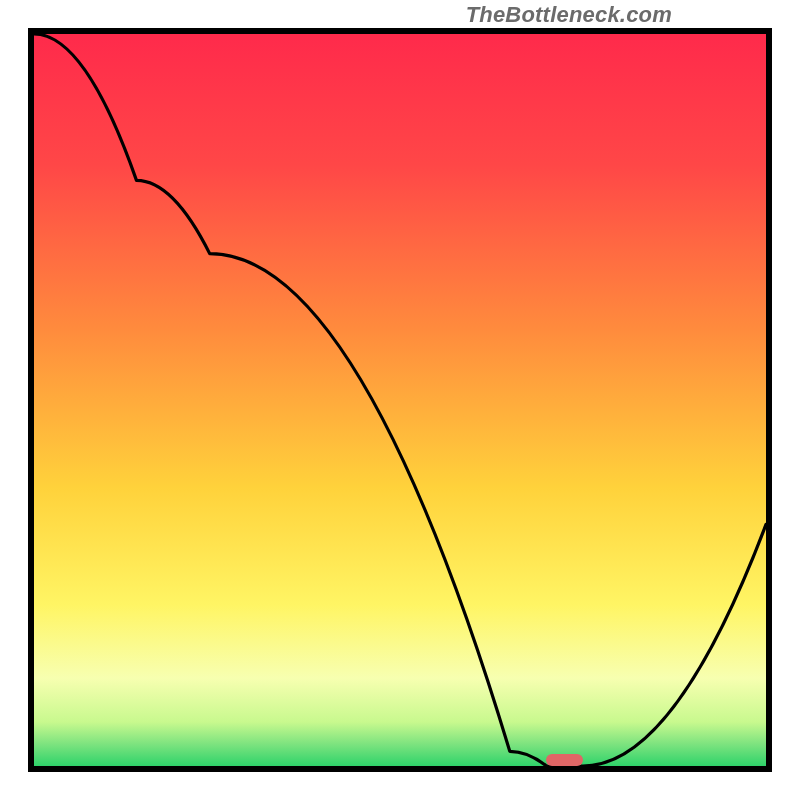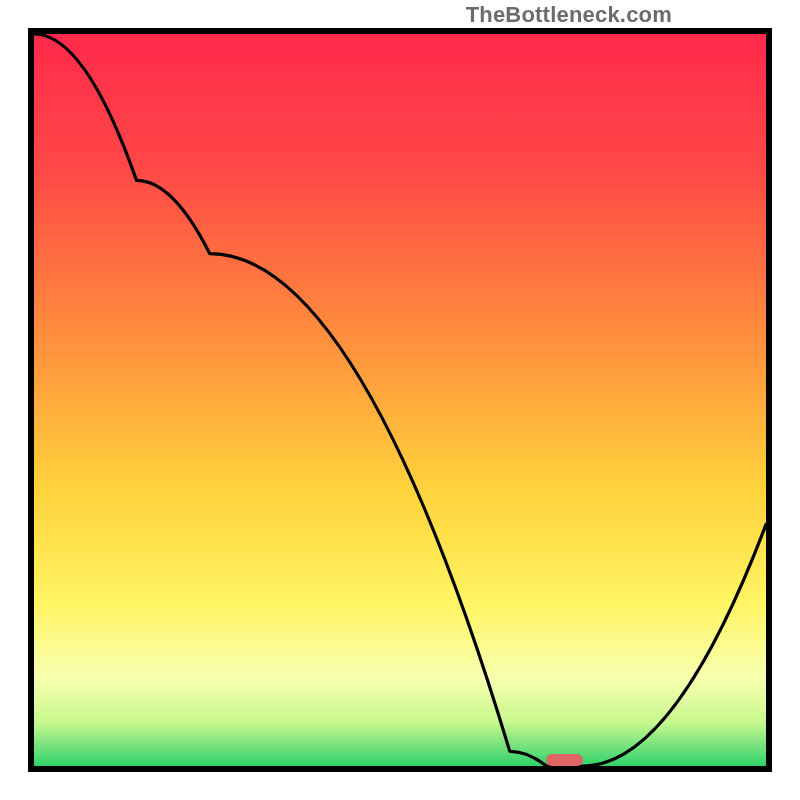--- a/index.html
+++ b/index.html
@@ -9,20 +9,21 @@
     height: 800px;
     background: #ffffff;
     font-family: Arial, Helvetica, sans-serif;
     overflow: hidden;
   }
   .frame {
     position: relative;
     width: 680px;
     height: 800px;
     box-sizing: border-box;
+    font-style: italic;
   }
   .watermark {
     position: absolute;
     top: 2px;
     right: 8px;
     font-size: 22px;
     font-weight: 600;
     color: #6b6b6b;
     letter-spacing: 0.2px;
     z-index: 5;

